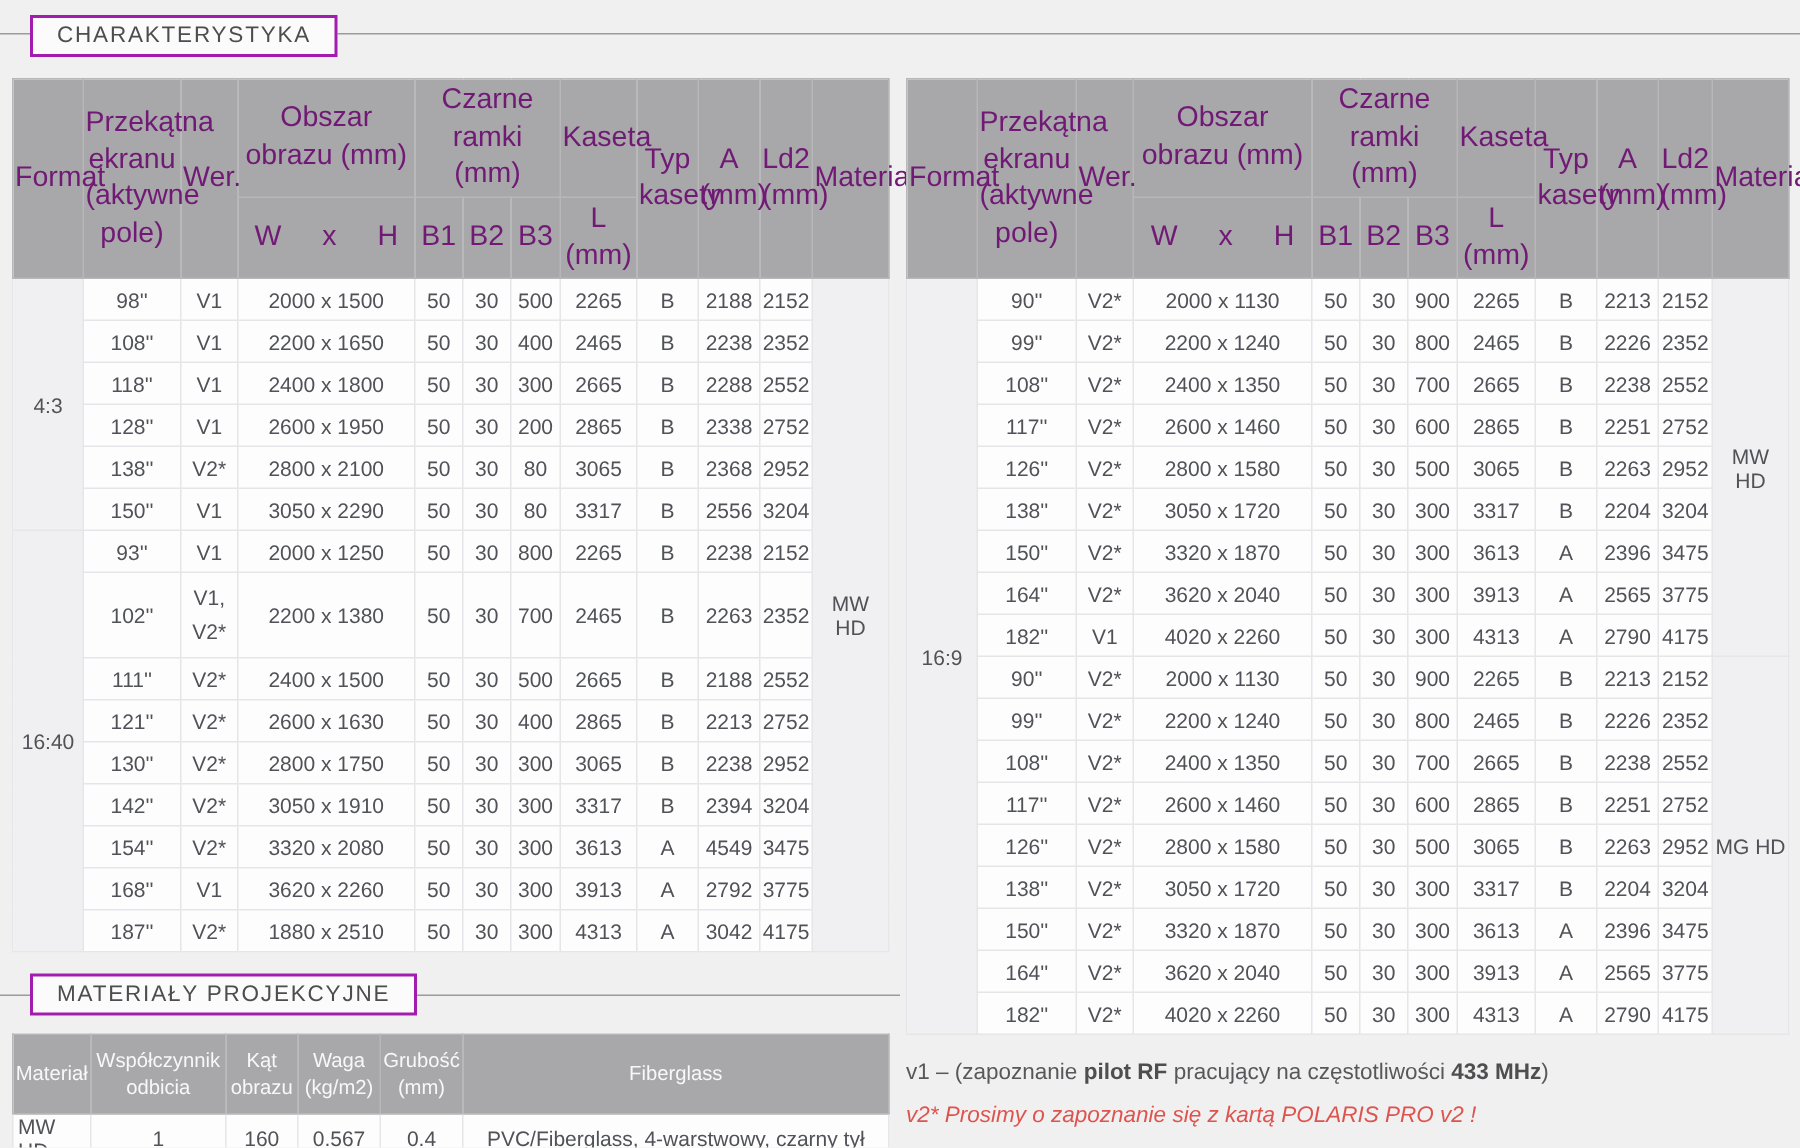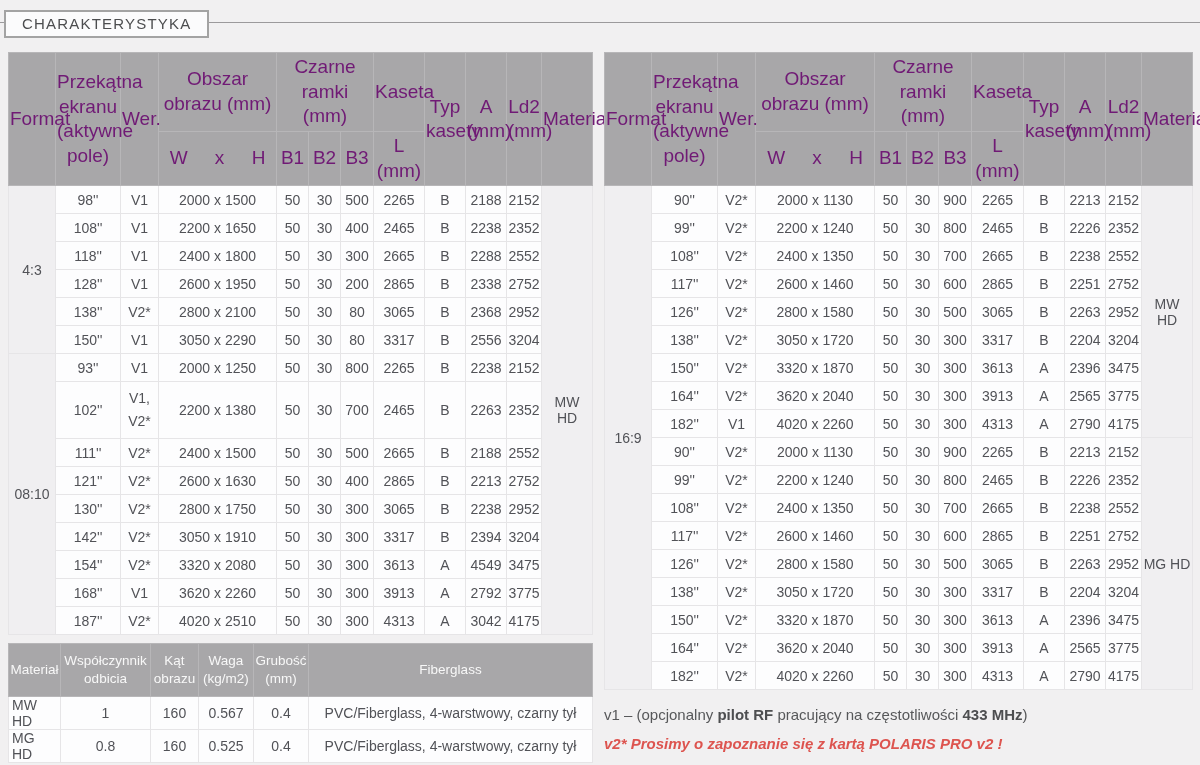--- a/index.html
+++ b/index.html
@@ -12,22 +12,22 @@
   .page{width:1200px;height:765px;position:relative;}
 
   
   .title-row{position:relative;height:36px;}
   .title-row .rule{
     position:absolute;left:0;right:0;top:50%;
     border-top:1px solid #9b9a9c;
   }
   .title-box{
     position:relative;display:inline-block;
-    margin-left:4px;margin-top:4px;
-    background:#fbfbfc;border:2px solid #a3a3a3;
+    margin-left:20px;margin-top:4px;
+    background:#fbfbfc;border:2px solid #a21caf;
     padding:3px 16px 4px 16px;
     font-size:15px;letter-spacing:1.2px;color:#4c4d4f;
     white-space:nowrap;
   }
   .top-title{padding-top:6px;height:38px;}
 
   .content{display:flex;align-items:flex-start;}
   .col-left{width:600px;box-sizing:border-box;padding-left:8px;}
   .col-right{width:600px;box-sizing:border-box;padding-left:4px;}
 
@@ -59,21 +59,21 @@
   .materials td{
     border:1px solid #e6e5e7;text-align:center;vertical-align:middle;
     height:27px;font-size:14px;color:#515257;padding:0 2px;overflow:hidden;
   }
   td.mat-name{text-align:left;padding-left:3px;}
 
   
   .notes{margin-top:16px;font-size:15px;color:#57585a;}
   .note-line{margin:0 0 11px 0;line-height:18px;}
   .note-line b{font-weight:bold;color:#4d4e50;}
-  .warning{font-style:italic;margin-top:2px;font-weight:bold;}
+  .warning{font-style:italic;margin-top:2px;}
   .mat-title-row{margin-top:10px;position:relative;left:-8px;width:600px;}
 </style>
 </head>
 <body>
 
 <div class="page">
 
   <div class="title-row top-title">
     <div class="rule"></div>
     <div class="title-box">CHARAKTERYSTYKA</div>
@@ -188,21 +188,21 @@
               <td>3050 x 2290</td>
               <td>50</td>
               <td>30</td>
               <td>80</td>
               <td>3317</td>
               <td>B</td>
               <td>2556</td>
               <td>3204</td>
             </tr>
             <tr>
-              <td rowspan="9" class="fmt">08:10</td>
+              <td rowspan="9" class="fmt">16:40</td>
               <td>93''</td>
               <td>V1</td>
               <td>2000 x 1250</td>
               <td>50</td>
               <td>30</td>
               <td>800</td>
               <td>2265</td>
               <td>B</td>
               <td>2238</td>
               <td>2152</td>
@@ -288,32 +288,36 @@
               <td>30</td>
               <td>300</td>
               <td>3913</td>
               <td>A</td>
               <td>2792</td>
               <td>3775</td>
             </tr>
             <tr>
               <td>187''</td>
               <td>V2*</td>
-              <td>4020 x 2510</td>
+              <td>1880 x 2510</td>
               <td>50</td>
               <td>30</td>
               <td>300</td>
               <td>4313</td>
               <td>A</td>
               <td>3042</td>
               <td>4175</td>
             </tr>
           </tbody>
       </table>
 
+      <div class="title-row mat-title-row">
+        <div class="rule"></div>
+        <div class="title-box">MATERIAŁY PROJEKCYJNE</div>
+      </div>
 
       <table class="materials">
         <colgroup>
           <col style="width:52px">
             <col style="width:90px">
             <col style="width:48px">
           <col style="width:55px">
             <col style="width:55px">
             <col style="width:284px">
         </colgroup>
@@ -604,19 +608,19 @@
               <td>300</td>
               <td>4313</td>
               <td>A</td>
               <td>2790</td>
               <td>4175</td>
             </tr>
           </tbody>
       </table>
 
       <div class="notes">
-        <p class="note-line"><span>v1 – (opcjonalny </span><b>pilot RF</b><span> pracujący na częstotliwości </span><b>433 MHz</b><span>)</span></p>
+        <p class="note-line"><span>v1 – (zapoznanie </span><b>pilot RF</b><span> pracujący na częstotliwości </span><b>433 MHz</b><span>)</span></p>
         <p class="note-line warning" style="color: rgb(221, 84, 79);">v2* Prosimy o zapoznanie się z kartą POLARIS PRO v2 !</p>
       </div>
 
     </div>
   </div>
 </div>
 
 </body></html>

